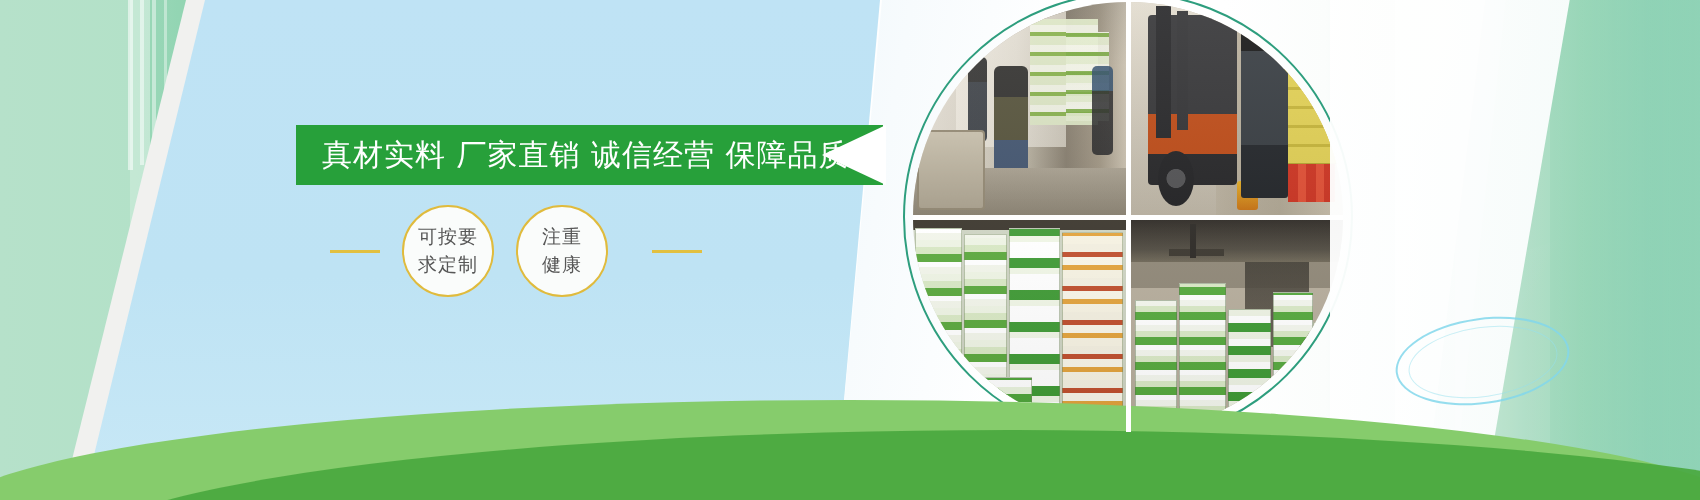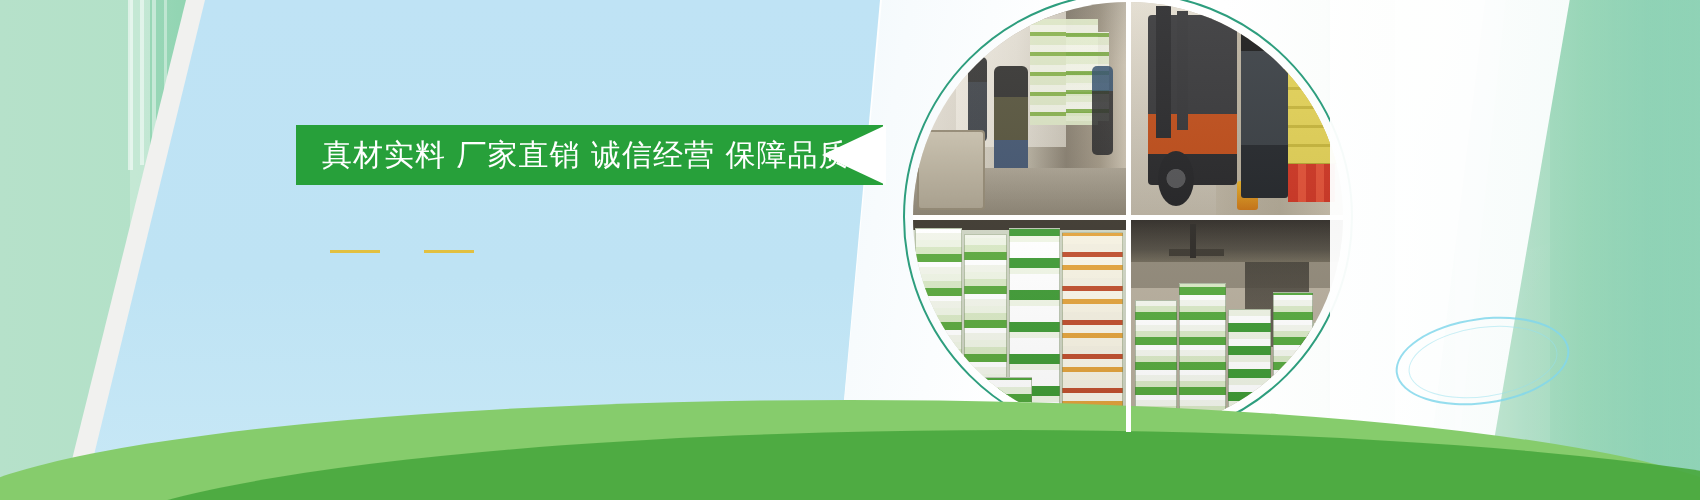--- a/index.html
+++ b/index.html
@@ -510,22 +510,30 @@
   <div class="ellipse-orn-2"></div>
 
   <div class="ribbon">
     <div class="ribbon-text">真材实料  厂家直销  诚信经营  保障品质</div>
   </div>
   <div class="ribbon-notch"></div>
 
   <div class="badges">
     <div class="rule rule-left"></div>
 
-
-
+    <div class="badge">
+      <span>可按要</span>
+      <span>求定制</span>
+    </div>
+
+
+    <div class="badge">
+      <span>注重</span>
+      <span>健康</span>
+    </div>
 
     <div class="rule rule-right"></div>
   </div>
 
   <div class="hill-back"></div>
   <div class="hill-front"></div>
 
 </div>
 
 </body></html>

